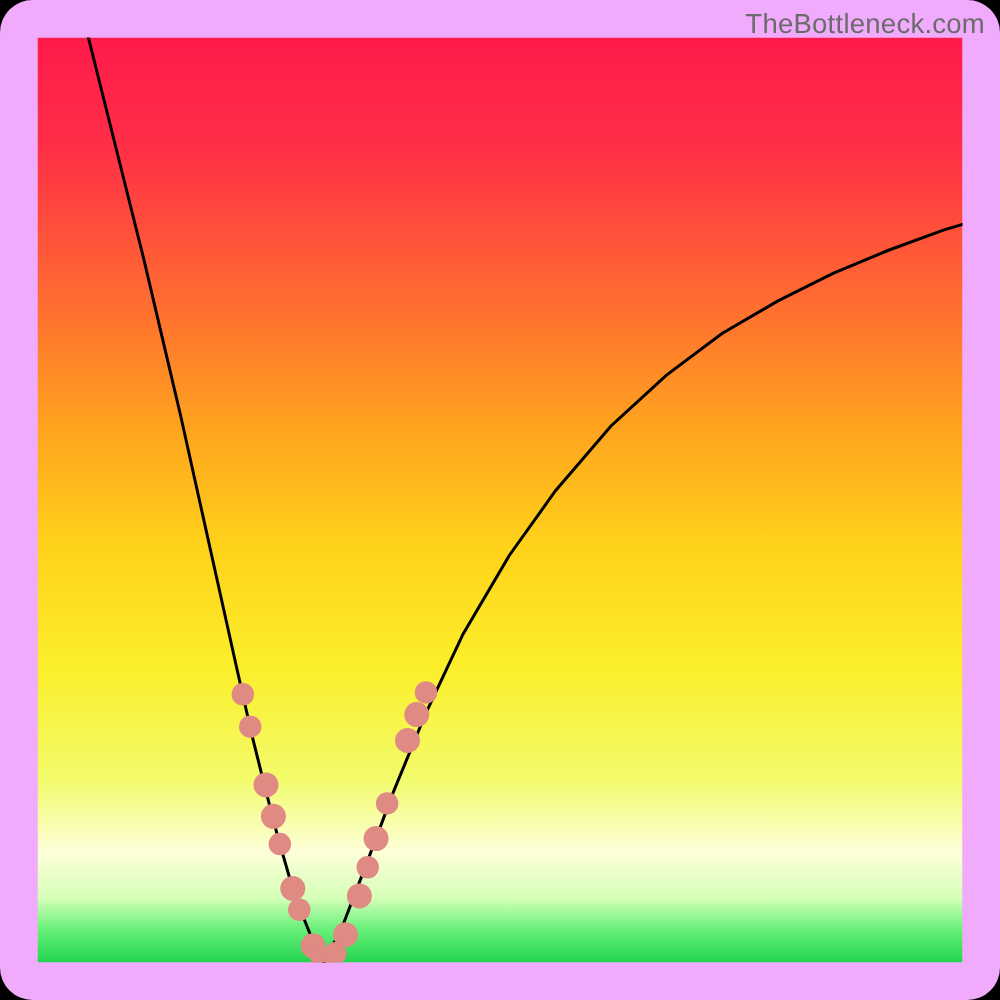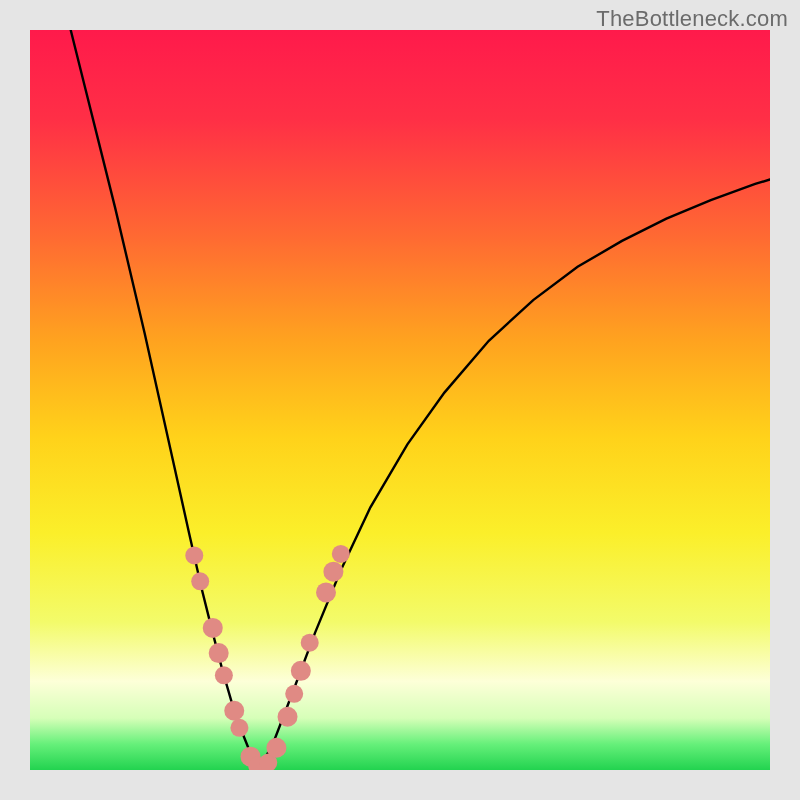--- a/index.html
+++ b/index.html
@@ -7,21 +7,22 @@
     padding: 0;
     width: 800px;
     height: 800px;
     overflow: hidden;
     background: #000;
     font-family: Arial, Helvetica, sans-serif;
   }
   .frame {
     position: absolute;
     inset: 0;
-    background: #e5e5e5;
+    background: #f0abfc;
+    border-radius: 26px;
   }
   .plot-area {
     position: absolute;
     left: 30px;
     top: 30px;
     width: 740px;
     height: 740px;
   }
   .gradient-bg {
     position: absolute;

